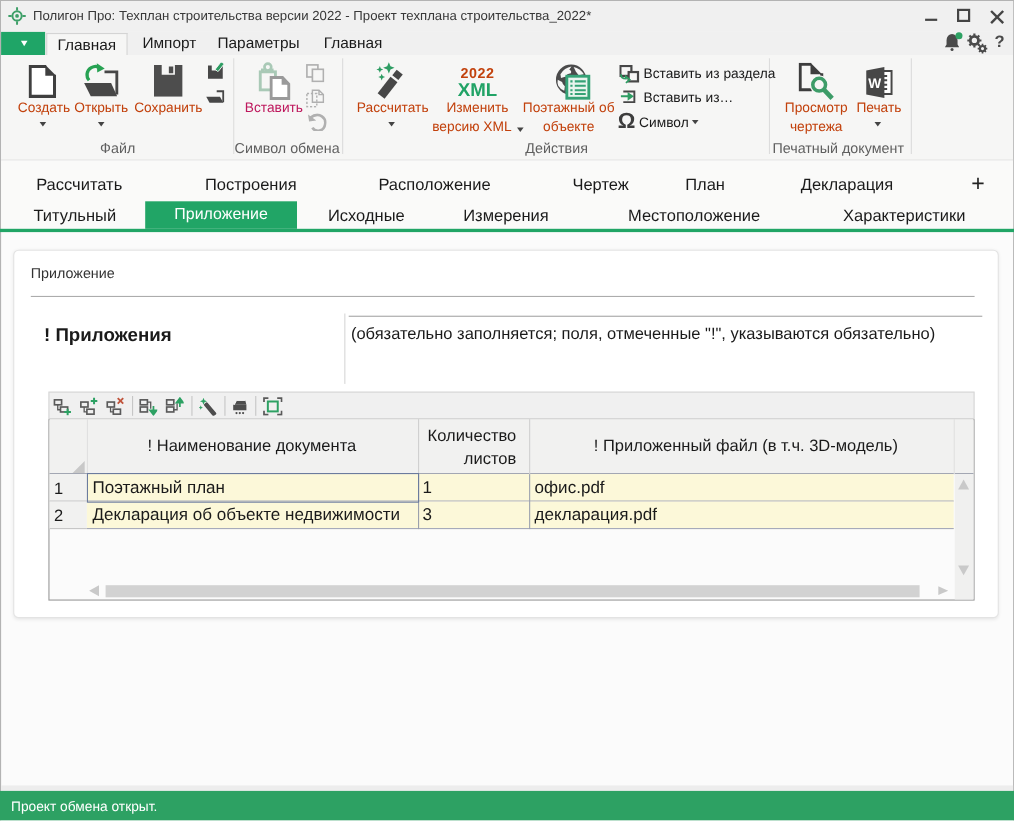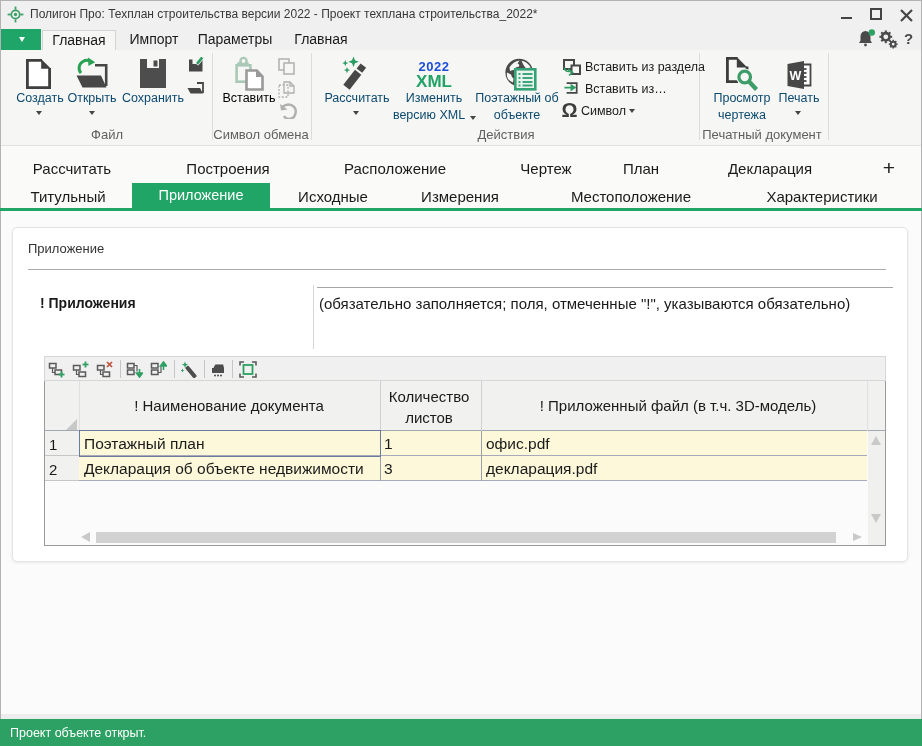--- a/index.html
+++ b/index.html
@@ -11,22 +11,22 @@
 
 #tabstrip{position:absolute;left:1px;top:29px;width:920px;height:21px;background:#f0f0f0}
 #greenbtn{position:absolute;left:1px;top:29px;width:40px;height:21px;background:#1fa567}
 #greenbtn .tri{position:absolute;left:18px;top:8px;width:0;height:0;border-left:3.5px solid transparent;border-right:3.5px solid transparent;border-top:5px solid #fff}
 .rtab{position:absolute;top:29px;height:21px;line-height:21px;text-align:center;font-size:14px}
 #tab-active{left:42px;width:74px;top:30px;height:20px;line-height:19px;background:#f6f6f5;border:1px solid #d4d4d4;border-bottom:none}
 
 #ribbon{position:absolute;left:1px;top:50px;width:920px;height:96px;background:#f6f6f5;border-bottom:1px solid #e2e2e2}
 .vsep{position:absolute;top:3px;height:87px;width:1px;background:#dcdcdc}
 .glabel{position:absolute;top:77px;font-size:13px;color:#5f5f5f;white-space:nowrap;transform:translateX(-50%)}
-.blabel{position:absolute;font-size:12.5px;color:#0c4a6e;white-space:nowrap;transform:translateX(-50%)}
-.dis{color:#000000}
+.blabel{position:absolute;font-size:12.5px;color:#c2410c;white-space:nowrap;transform:translateX(-50%)}
+.dis{color:#be185d}
 .dd{position:absolute;width:0;height:0;border-left:3.4px solid transparent;border-right:3.4px solid transparent;border-top:4.5px solid #444}
 .minitext{position:absolute;font-size:12.5px;white-space:nowrap}
 
 #stabs{position:absolute;left:1px;top:146px;width:920px;height:62px;background:#fafaf9}
 .stab{position:absolute;font-size:15px;white-space:nowrap;transform:translateX(-50%)}
 #greenline{position:absolute;left:0px;top:208px;width:922px;height:3px;background:#21a566}
 
 #card{position:absolute;left:12px;top:227px;width:896px;height:335px;background:#fff;border:1px solid #e3e3e3;border-radius:5px;box-shadow:0 1px 3px rgba(0,0,0,0.07)}
 
 #statusbar{position:absolute;left:0;top:719px;width:922px;height:27px;background:#2da163}
@@ -176,21 +176,21 @@
   </g>
   <g fill="#2e9d63">
    <path d="M18.5 1.5 l1.5 3.7 3.7 1.5 -3.7 1.5 -1.5 3.7 -1.5 -3.7 -3.7 -1.5 3.7 -1.5z"></path>
    <path d="M10.3 5 l0.9 2.2 2.2 0.9 -2.2 0.9 -0.9 2.2 -0.9 -2.2 -2.2 -0.9 2.2 -0.9z"></path>
    <path d="M12 12 l0.9 2.2 2.2 0.9 -2.2 0.9 -0.9 2.2 -0.9 -2.2 -2.2 -0.9 2.2 -0.9z"></path>
   </g>
  </svg>
  <div class="blabel" style="left:356px;top:41px">Рассчитать</div>
  <div class="dd" style="left:352px;top:61px"></div>
 
- <div class="blabel" style="left:433px;top:9px;font-weight:bold;color:#1d4ed8;font-size:13px;letter-spacing:0.5px">2022</div>
+ <div class="blabel" style="left:433px;top:9px;font-weight:bold;color:#c2410c;font-size:13px;letter-spacing:0.5px">2022</div>
  <div class="blabel" style="left:433px;top:22px;font-weight:bold;color:#21a366;font-size:17px">XML</div>
  <div class="blabel" style="left:433px;top:41px">Изменить</div>
  <div class="blabel" style="left:428px;top:57.5px">версию XML</div>
  <div class="dd" style="left:469px;top:66px"></div>
 
  <svg class="abs" style="left:504px;top:8px" width="33" height="33" viewBox="0 0 33 33">
   <circle cx="14.2" cy="14.5" r="13.8" fill="#4a4a4a"></circle>
   <path fill="#f6f6f5" d="M4.5 9.5 Q8 3.5 14.5 2.5 L12.5 5.5 Q15 6.5 14 8.5 Q10 9 9.5 11.5 L5 13 Z"></path>
   <path fill="#f6f6f5" d="M16.5 2.8 Q22.5 4 25.8 9.5 L21 10.5 L18.5 7 Z"></path>
   <path fill="#f6f6f5" d="M2.5 20 Q1.5 17 2 14.5 L6 16.5 Q6.5 19 8.5 20.5 L8 24.5 Q4.5 23.5 2.5 20Z"></path>
@@ -262,21 +262,21 @@
 <div class="abs" style="left:132px;top:183px;width:138px;height:25px;background:#21a566;color:#fff;text-align:center;line-height:25px;font-size:14.5px">Приложение</div>
 <div class="stab" style="left:333px;top:188px">Исходные</div>
 <div class="stab" style="left:460px;top:188px">Измерения</div>
 <div class="stab" style="left:631px;top:188px">Местоположение</div>
 <div class="stab" style="left:822px;top:188px">Характеристики</div>
 <div id="greenline"></div>
 
 <div id="card"></div>
 <div class="abs" style="left:28px;top:240.5px;font-size:13px;color:#333">Приложение</div>
 <div class="abs" style="left:28px;top:269px;width:858px;height:1px;background:#acacac"></div>
-<div class="abs" style="left:40px;top:295px;font-weight:bold;font-size:14px">! Приложения</div>
+<div class="abs" style="left:40px;top:295px;font-weight:bold;font-size:17px">! Приложения</div>
 <div class="abs" style="left:313px;top:285px;width:1px;height:64px;background:#d6d6d6"></div>
 <div class="abs" style="left:317px;top:287px;width:576px;height:1px;background:#a6a6a6"></div>
 <div class="abs" style="left:319px;top:294.5px;font-size:15px">(обязательно заполняется; поля, отмеченные "!", указываются обязательно)</div>
 
 <div class="abs" style="left:44px;top:356px;width:842px;height:25px;background:#f0f0f0;border:1px solid #d6d6d6"></div>
 <svg class="abs" style="left:48px;top:361px" width="17" height="17" viewBox="0 0 17 17">
  <g fill="none" stroke="#5a5a5a" stroke-width="1.5">
       <rect x="1.5" y="2.5" width="6.5" height="4.5"></rect>
       <rect x="7" y="9" width="6.5" height="4.5"></rect>
       <path d="M4.5 7 v4.5 h2.5" stroke-width="1.2"></path>
@@ -356,21 +356,21 @@
 </svg>
 
 <div class="abs" style="left:44px;top:381px;width:842px;height:165px;background:#fbfbfb;border:1px solid #9a9a9a"></div>
 <div class="abs" style="left:45px;top:381px;width:840px;height:50px;background:#f1f1f0;border-bottom:1px solid #a3a7b3"></div>
 
 <div class="abs" style="left:79px;top:381px;width:1px;height:50px;background:#e0e0e0"></div>
 <div class="abs" style="left:380px;top:381px;width:1px;height:50px;background:#d0d0d0"></div>
 <div class="abs" style="left:481px;top:381px;width:1px;height:50px;background:#d0d0d0"></div>
 <div class="abs" style="left:867px;top:381px;width:1px;height:50px;background:#e0e0e0"></div>
 <div class="abs" style="left:229px;top:397px;transform:translateX(-50%);font-size:15px;white-space:nowrap">! Наименование документа</div>
-<div class="abs" style="left:429px;top:385.5px;transform:translateX(-50%);font-size:15px;text-align:center;line-height:21.5px">Количество<br>листов</div>
+<div class="abs" style="left:429px;top:385.5px;transform:translateX(-50%);font-size:15px;text-align:right;line-height:21.5px">Количество<br>листов</div>
 <div class="abs" style="left:678px;top:397px;transform:translateX(-50%);font-size:15px;white-space:nowrap">! Приложенный файл (в т.ч. 3D-модель)</div>
 
 <div class="abs" style="left:66px;top:419px;width:0;height:0;border-left:11px solid transparent;border-bottom:11px solid #c8c8c8"></div>
 
 <div class="abs" style="left:45px;top:431px;width:34px;height:25px;background:#f1f1f0;border-bottom:1px solid #c6c6c6"></div>
 <div class="abs" style="left:79px;top:431px;width:788px;height:25px;background:#fcf8d9;border-bottom:1px solid #a6aaba"></div>
 <div class="abs" style="left:45px;top:456px;width:34px;height:25px;background:#f1f1f0;border-bottom:1px solid #c6c6c6"></div>
 <div class="abs" style="left:79px;top:456px;width:788px;height:25px;background:#fcf8d9;border-bottom:1px solid #a6aaba"></div>
 <div class="abs" style="left:380px;top:431px;width:1px;height:50px;background:#9ba0ad"></div>
 <div class="abs" style="left:481px;top:431px;width:1px;height:50px;background:#9ba0ad"></div>
@@ -386,14 +386,14 @@
 <div class="abs" style="left:868px;top:431px;width:17px;height:114px;background:#f0f0ef"></div>
 
 <div class="abs" style="left:871px;top:436px;width:0;height:0;border-left:5px solid transparent;border-right:5px solid transparent;border-bottom:9px solid #c9c9c9"></div>
 <div class="abs" style="left:871px;top:514px;width:0;height:0;border-left:5px solid transparent;border-right:5px solid transparent;border-top:9px solid #c9c9c9"></div>
 <div class="abs" style="left:853px;top:533px;width:0;height:0;border-top:4.5px solid transparent;border-bottom:4.5px solid transparent;border-left:9px solid #c9c9c9"></div>
 <div class="abs" style="left:81px;top:532px;width:0;height:0;border-top:5px solid transparent;border-bottom:5px solid transparent;border-right:9px solid #c9c9c9"></div>
 <div class="abs" style="left:96px;top:532px;width:740px;height:11px;background:#d2d2d2"></div>
 
 <div id="prestatus"></div>
 <div id="statusbar">
-    <span>Проект объекте открыт.</span>
+    <span>Проект обмена открыт.</span>
   </div>
 
 </body></html>

